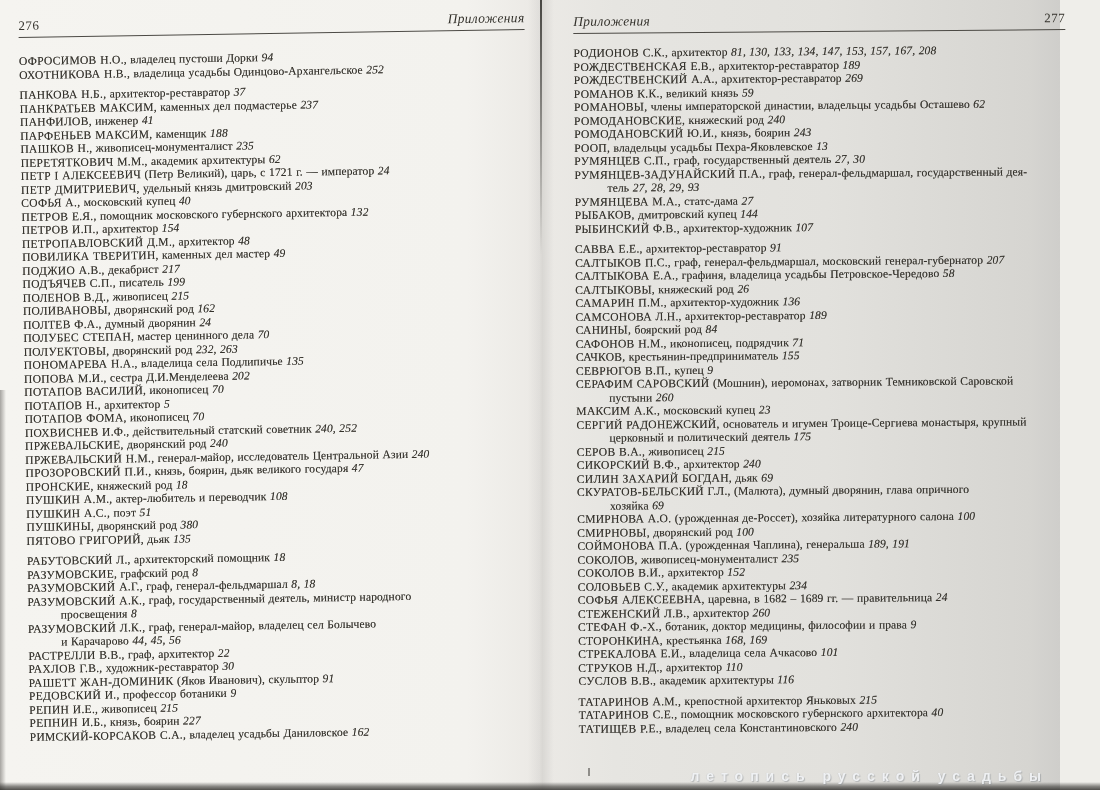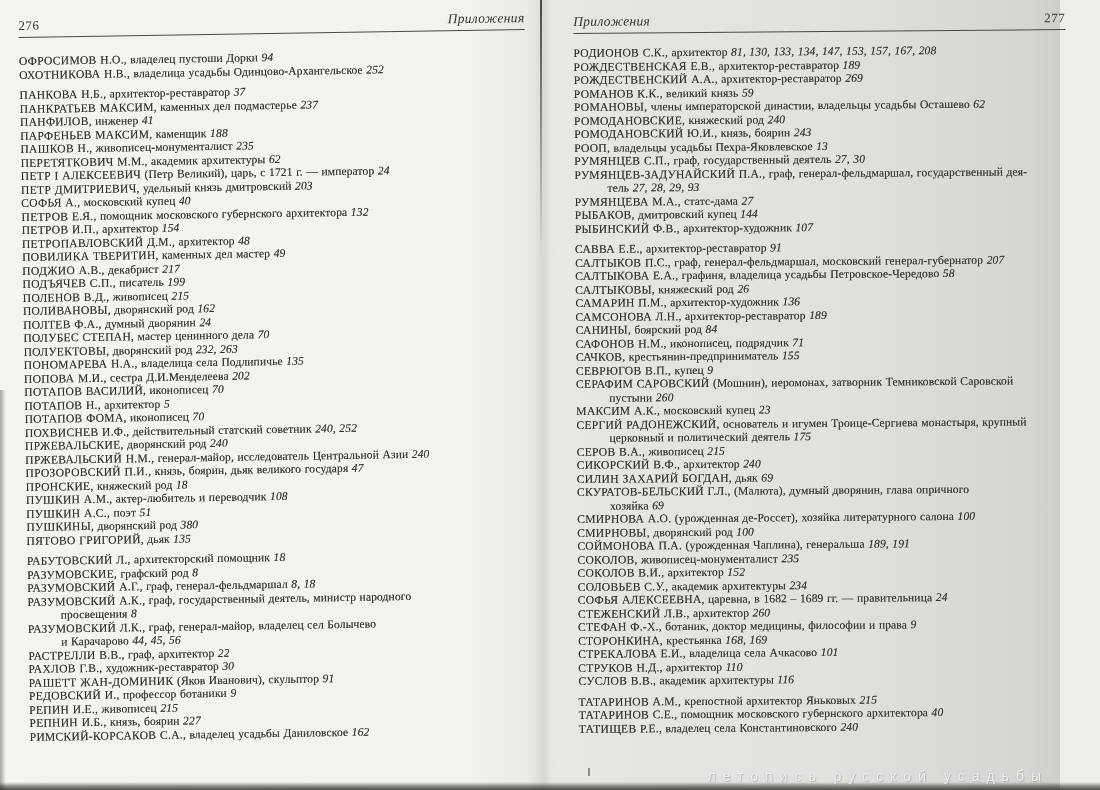--- a/index.html
+++ b/index.html
@@ -35,21 +35,21 @@
   .entry{margin:0;}
   .entry.gap{margin-top:7px;}
   .line{height:13.5px;line-height:13.5px;font-size:11.6px;white-space:nowrap;
         letter-spacing:0.1px;word-spacing:0.5px;}
   .line.cont{padding-left:33px;}
   .nm{letter-spacing:0.25px;}
   .pg{font-style:italic;}
   .tx,.nm,.pg{text-shadow:0 0 0.35px rgba(52,50,44,0.55);}
 
   .watermark{position:absolute;right:12px;bottom:6px;
-       font-family:"Liberation Sans","DejaVu Sans",sans-serif;font-weight:normal;
+       font-family:"Liberation Sans","DejaVu Sans",sans-serif;font-weight:bold;
        font-size:14px;letter-spacing:7px;color:var(--wm);opacity:0.9;
        text-shadow:1px 1px 1px rgba(135,140,146,0.55), -0.5px -0.5px 1px rgba(160,164,170,0.35);margin-left:32px;}
 </style>
 </head>
 <body>
 
 <div class="scan">
   <div class="gutter"></div>
   <div class="gutter-line"></div>
 

